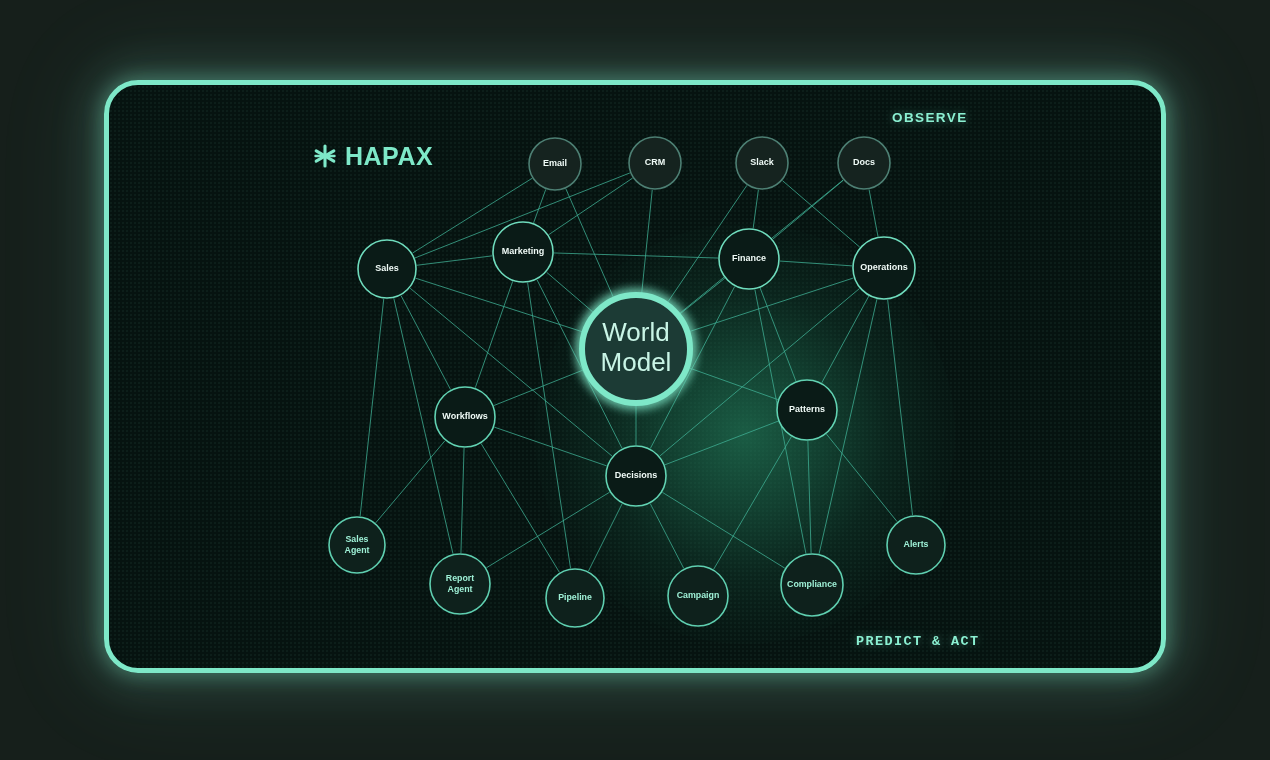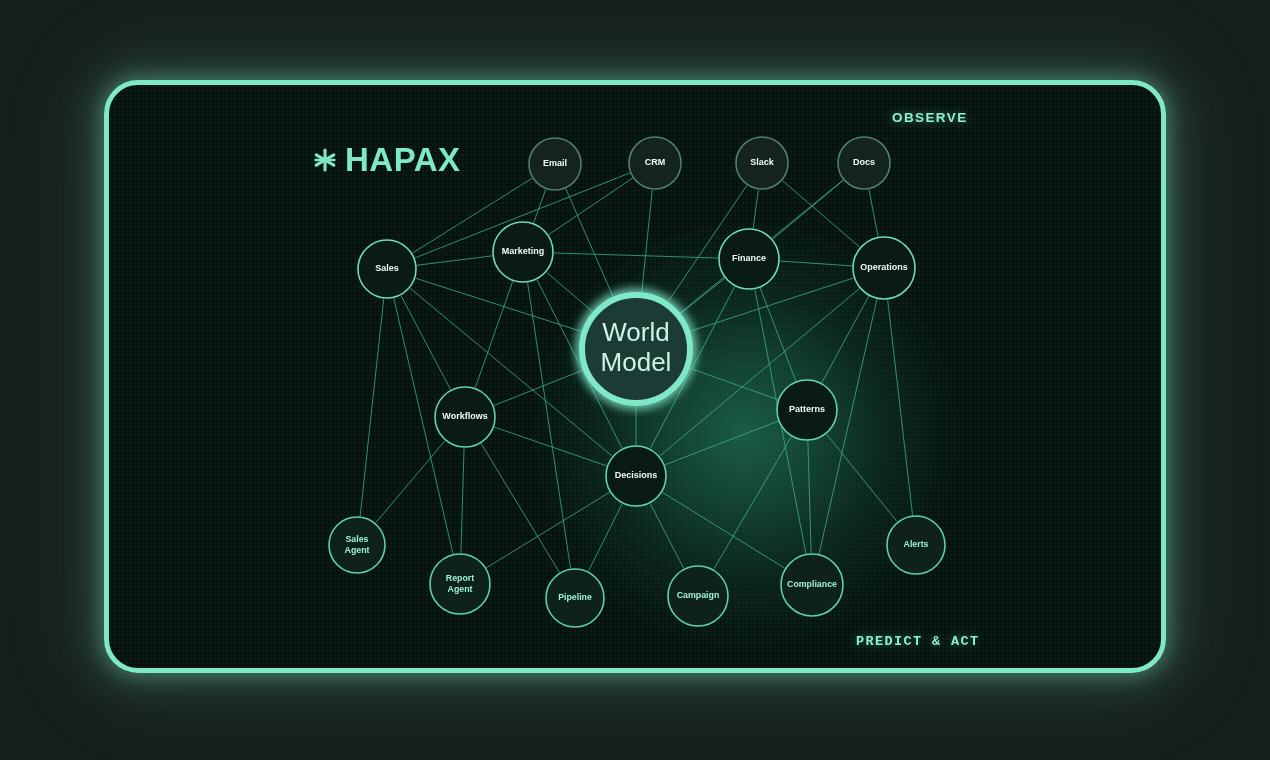--- a/index.html
+++ b/index.html
@@ -83,21 +83,21 @@
     left: 312px;
     top: 143px;
     display: flex;
     align-items: center;
     gap: 7px;
     user-select: none;
   }
   #logo-mark { display: block; }
   #logo-text {
     color: #7ee8c8;
-    font-size: 33px;
+    font-size: 25px;
     font-weight: bold;
     letter-spacing: 0.5px;
     line-height: 1;
   }
 
   
   .stage-label {
     position: absolute;
     color: #8bf0d2;
     font-size: 13.5px;

